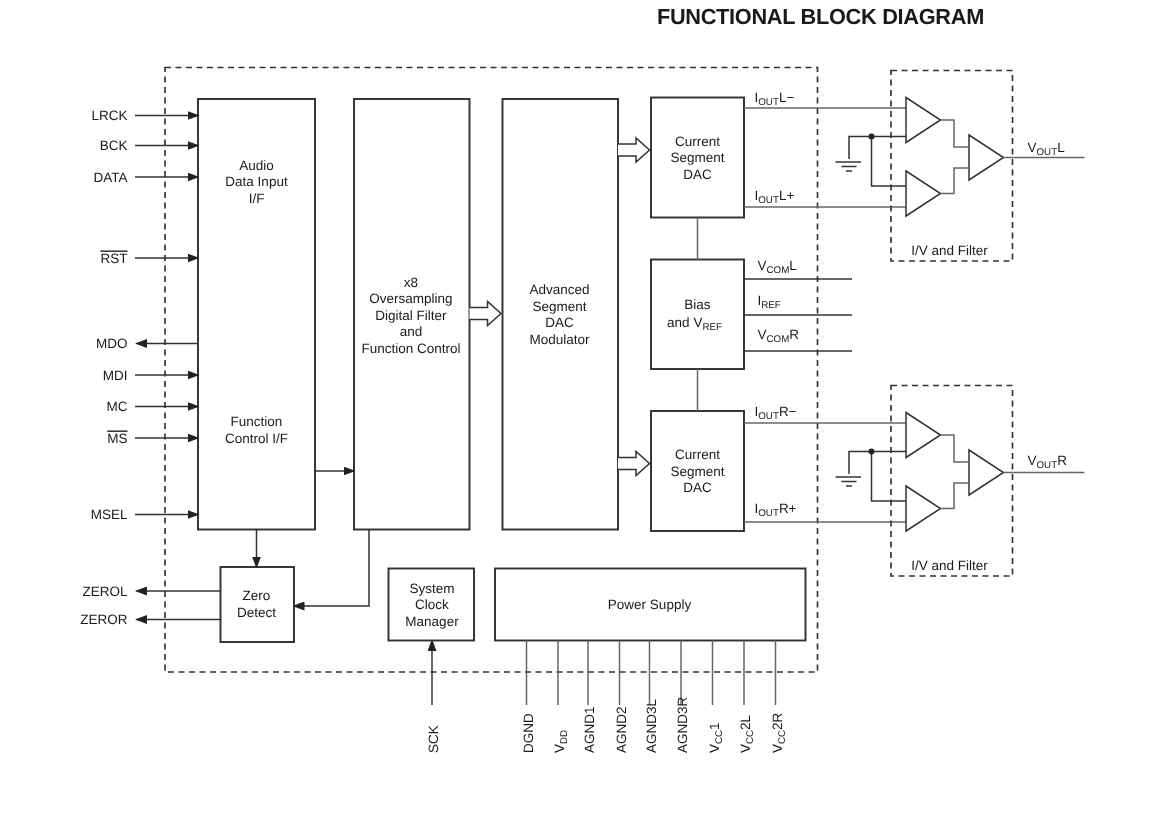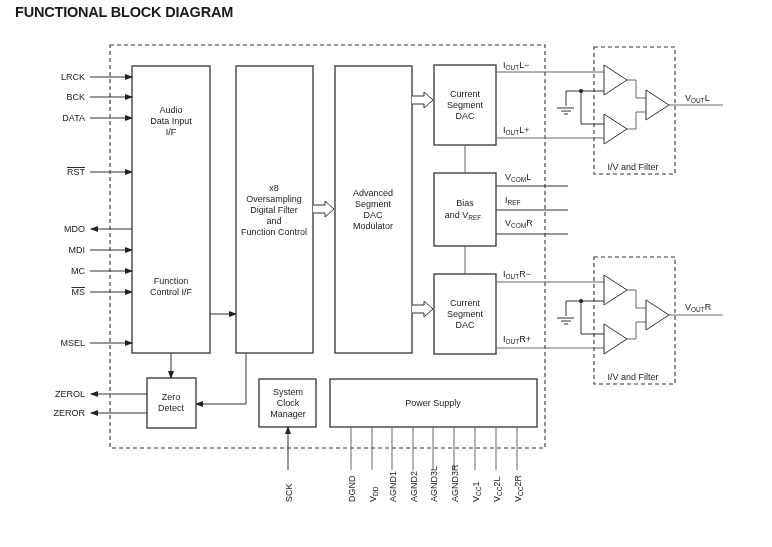--- a/index.html
+++ b/index.html
@@ -1,17 +1,17 @@
 <!DOCTYPE html>
 <html><head>
 <meta charset="utf-8">
 <style>
   html, body { margin: 0; padding: 0; background: #ffffff; }
   body { width: 772px; height: 547px; position: relative; overflow: hidden; font-family: "Liberation Sans", sans-serif; color: #1a1a1a; }
-  #title { position: absolute; left: 15px; top: 4px; width: 652px; text-align: left; font-weight: bold; font-size: 14.5px; letter-spacing: -0.2px; }
+  #title { position: absolute; left: 4px; top: 4px; width: 652px; text-align: right; font-weight: bold; font-size: 14.5px; letter-spacing: -0.2px; }
   svg { position: absolute; left: 0; top: 0; }
   svg text { font-family: "Liberation Sans", sans-serif; font-size: 9px; fill: #1a1a1a; }
   .blk { fill: #ffffff; stroke: #333; stroke-width: 1.3; }
   .dash { fill: none; stroke: #333; stroke-width: 1.1; stroke-dasharray: 4 3; }
   .wire { stroke: #333; stroke-width: 1; fill: none; }
   .gwire { stroke: #666; stroke-width: 1; fill: none; }
   .amp { fill: #fff; stroke: #333; stroke-width: 1; }
 </style>
 </head>
 <body>

